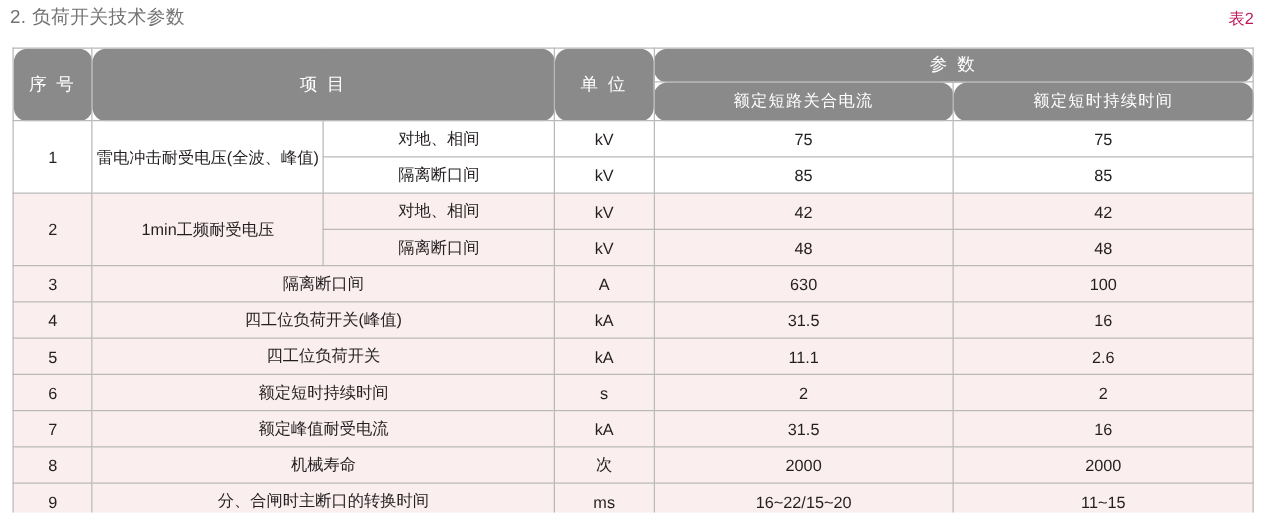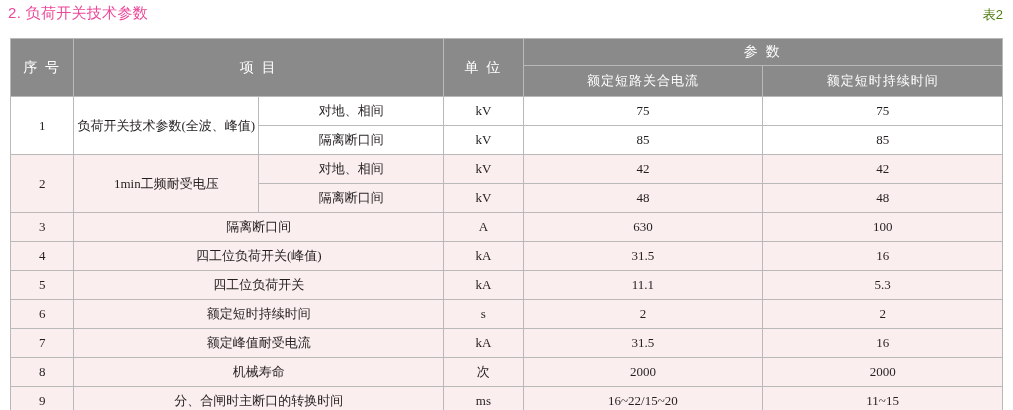--- a/index.html
+++ b/index.html
@@ -26,28 +26,28 @@
     height: 30px;
     padding: 4px 14px 0 8px;
   }
   .doc-title {
     position: absolute;
     left: 8px;
     top: 4px;
     font-size: 15px;
     font-weight: normal;
     letter-spacing: 0.3px;
-    color: #ec4899;
+    color: #737373;
   }
   .table-label {
     position: absolute;
     right: 10px;
     top: 6px;
     font-size: 13px;
-    color: #4d7c0f;
+    color: #be185d;
   }
   table.spec {
     border-collapse: collapse;
     width: 993px;
     margin: 4px 10px 0 10px;
     table-layout: fixed;
     font-size: 13px;
   }
   table.spec td, table.spec th {
     border: 1px solid #b9b9b9;
@@ -55,37 +55,37 @@
     text-align: center;
     vertical-align: middle;
     font-weight: normal;
   }
   thead th {
     background: #8a8a8a;
     color: #ffffff;
     font-size: 14px;
     letter-spacing: 2px;
     border-color: #9a9a9a;
+    border-radius: 11px;
   }
   thead th.hdr-top {
     height: 26px;
   }
   thead th.hdr-tall {
     height: 56px;
     text-align: center;
   }
   thead th.hdr-sub {
     height: 30px;
     letter-spacing: 1px;
     font-size: 13px;
   }
   tbody td {
     height: 28px;
     background: #ffffff;
-    font-family: Liberation Serif, serif;
   }
   tbody tr.shade td {
     background: #fbeeef;
   }
   td.col-no { width: 62px; }
   td.col-item-merge { width: 215px; text-align: left; padding-left: 12px; }
   td.col-sub { width: 152px; }
   td.col-unit { width: 78px; }
   td.col-p1 { width: 238px; }
   td.col-p2 { width: 238px; }
@@ -110,21 +110,21 @@
       </tr>
       <tr>
         <th class="hdr-sub" style="width:238px">额定短路关合电流</th>
         <th class="hdr-sub" style="width:238px">额定短时持续时间</th>
       </tr>
     </thead>
     <tbody>
 
       <tr>
         <td class="col-no" rowspan="2">1</td>
-        <td class="col-item-merge" rowspan="2">负荷开关技术参数(全波、峰值)</td>
+        <td class="col-item-merge" rowspan="2">雷电冲击耐受电压(全波、峰值)</td>
         <td class="col-sub">对地、相间</td>
         <td class="col-unit">kV</td>
         <td class="col-p1">75</td>
         <td class="col-p2">75</td>
       </tr>
       <tr>
         <td class="col-sub">隔离断口间</td>
         <td class="col-unit">kV</td>
         <td class="col-p1">85</td>
         <td class="col-p2">85</td>
@@ -157,21 +157,21 @@
         <td class="col-item-merge" colspan="2">四工位负荷开关(峰值)</td>
         <td class="col-unit">kA</td>
         <td class="col-p1">31.5</td>
         <td class="col-p2">16</td>
       </tr>
       <tr class="shade">
         <td class="col-no">5</td>
         <td class="col-item-merge" colspan="2">四工位负荷开关</td>
         <td class="col-unit">kA</td>
         <td class="col-p1">11.1</td>
-        <td class="col-p2">5.3</td>
+        <td class="col-p2">2.6</td>
       </tr>
       <tr class="shade">
         <td class="col-no">6</td>
         <td class="col-item-merge" colspan="2">额定短时持续时间</td>
         <td class="col-unit">s</td>
         <td class="col-p1">2</td>
         <td class="col-p2">2</td>
       </tr>
       <tr class="shade">
         <td class="col-no">7</td>

